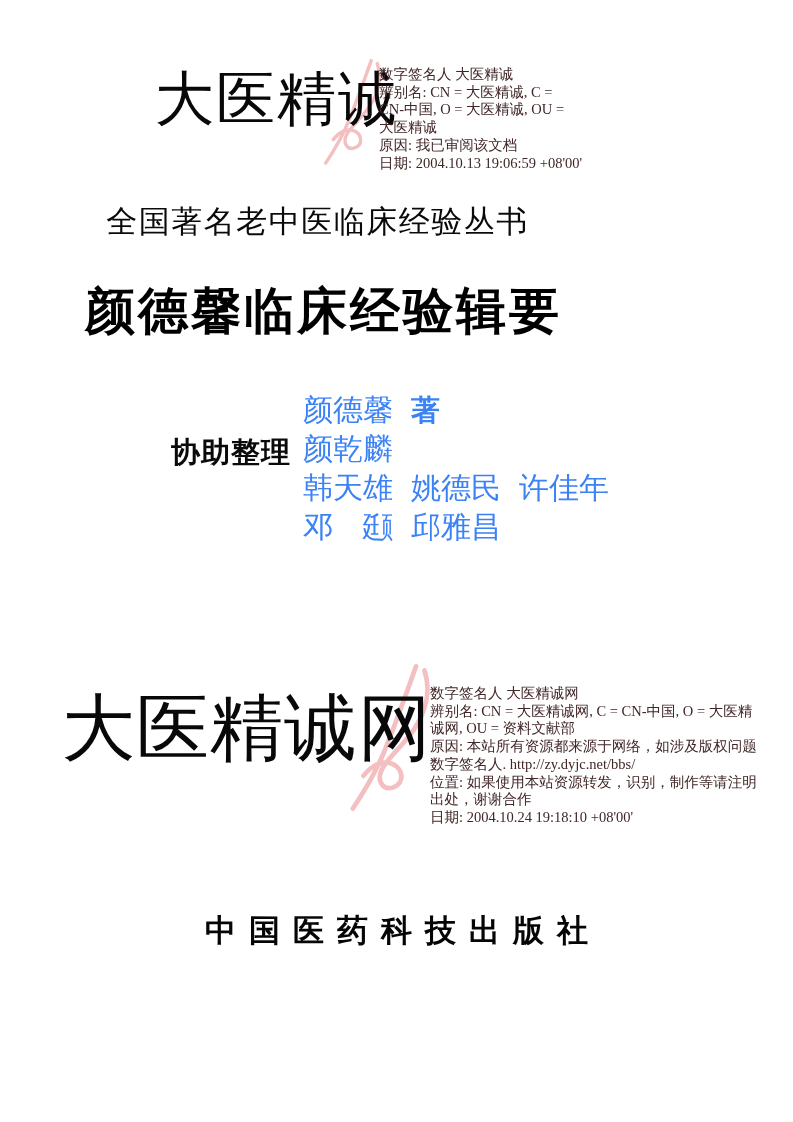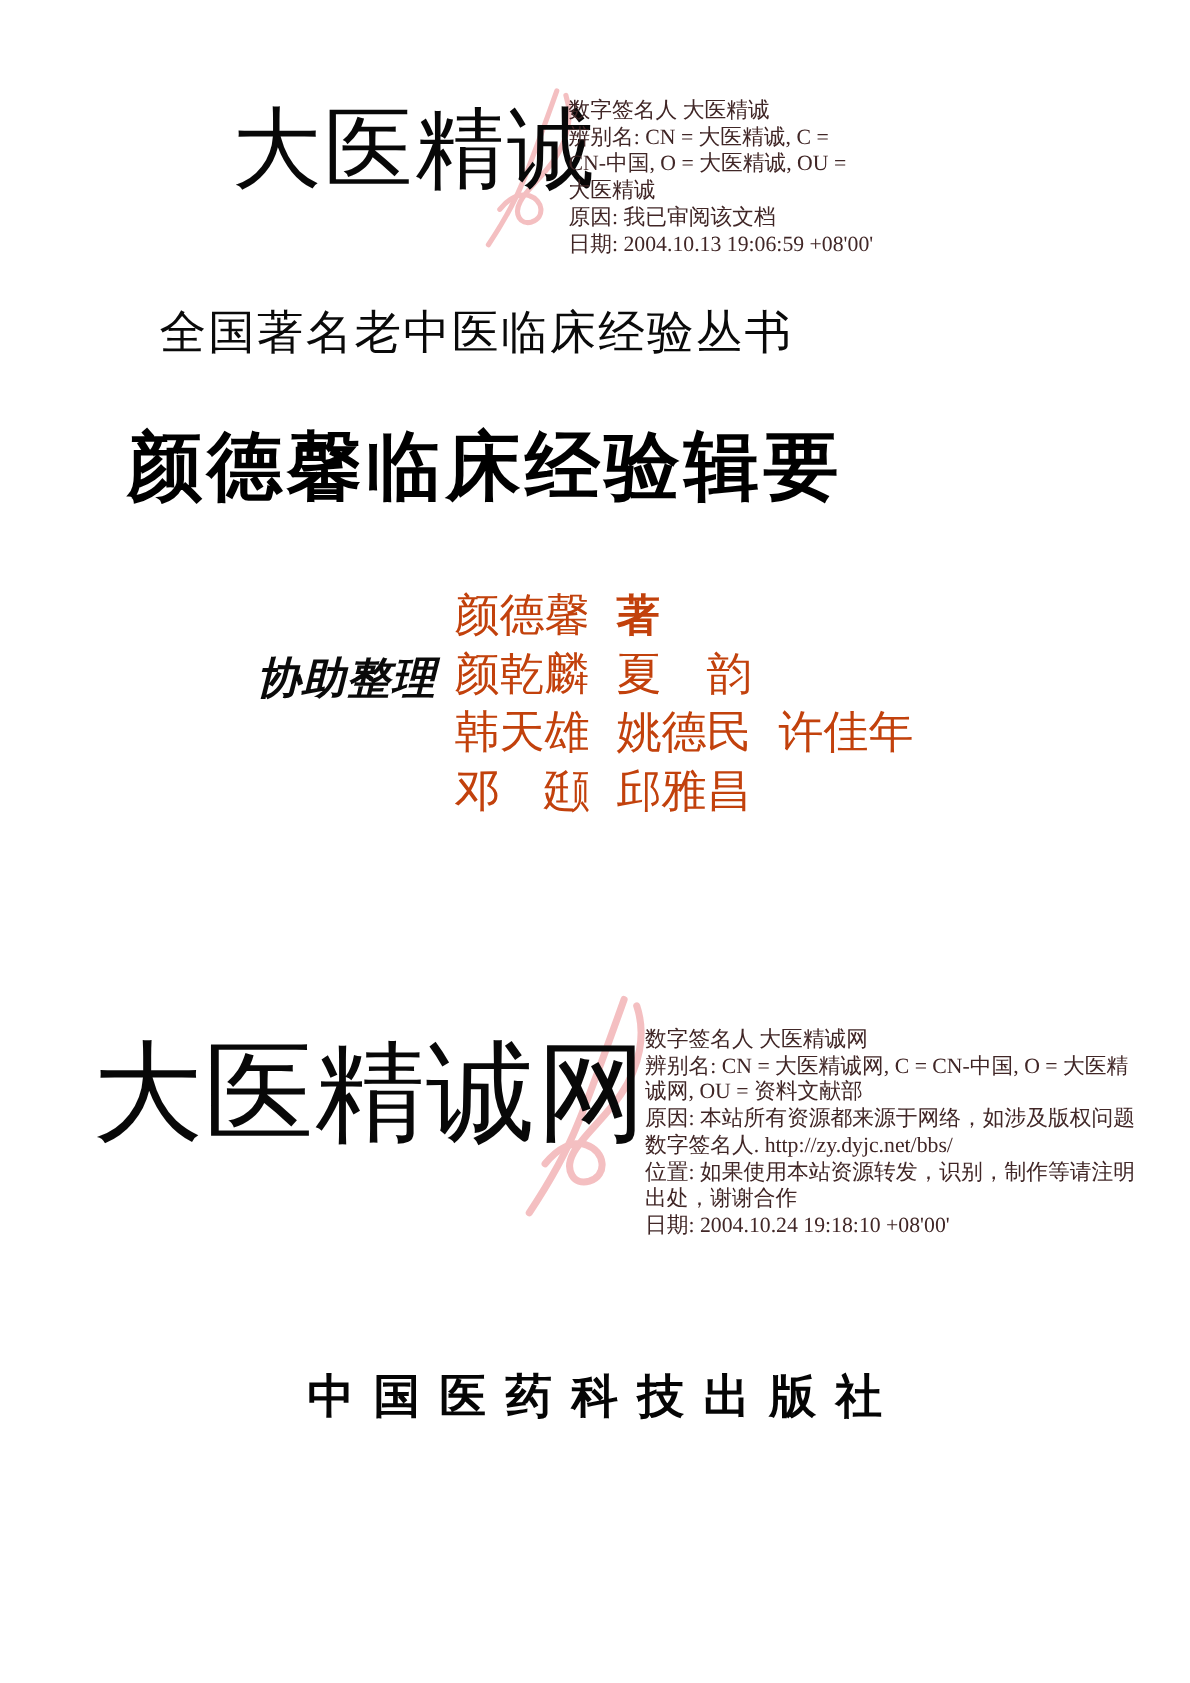--- a/index.html
+++ b/index.html
@@ -72,30 +72,29 @@
 
   
   .assist-label {
     left: 171px; top: 433px;
     font-size: 29px;
     font-weight: 900;
     letter-spacing: 1px;
     color: #0a0a0a;
     font-family: "Liberation Sans", sans-serif;
     white-space: nowrap;
-    font-style: italic;
   }
   .names-col { left: 303px; top: 390px; }
   .name-row {
     display: flex;
     align-items: baseline;
     gap: 18px;
     height: 39px;
     font-size: 30px;
-    color: #c2410c;
+    color: #3b82f6;
     font-family: "Liberation Serif", serif;
     white-space: nowrap;
   }
   .author-suffix {
     font-family: "Liberation Sans", sans-serif;
     font-weight: 900;
     font-size: 29px;
   }
 
   
@@ -138,21 +137,20 @@
 
   <div class="abs assist-label">协助整理</div>
 
   <div class="abs names-col">
     <div class="name-row">
       <span>颜德馨</span>
       <span class="author-suffix">著</span>
     </div>
     <div class="name-row">
       <span>颜乾麟</span>
-      <span>夏　韵</span>
     </div>
     <div class="name-row">
       <span>韩天雄</span>
       <span>姚德民</span>
       <span>许佳年</span>
     </div>
     <div class="name-row">
       <span>邓　颋</span>
       <span>邱雅昌</span>
     </div>

